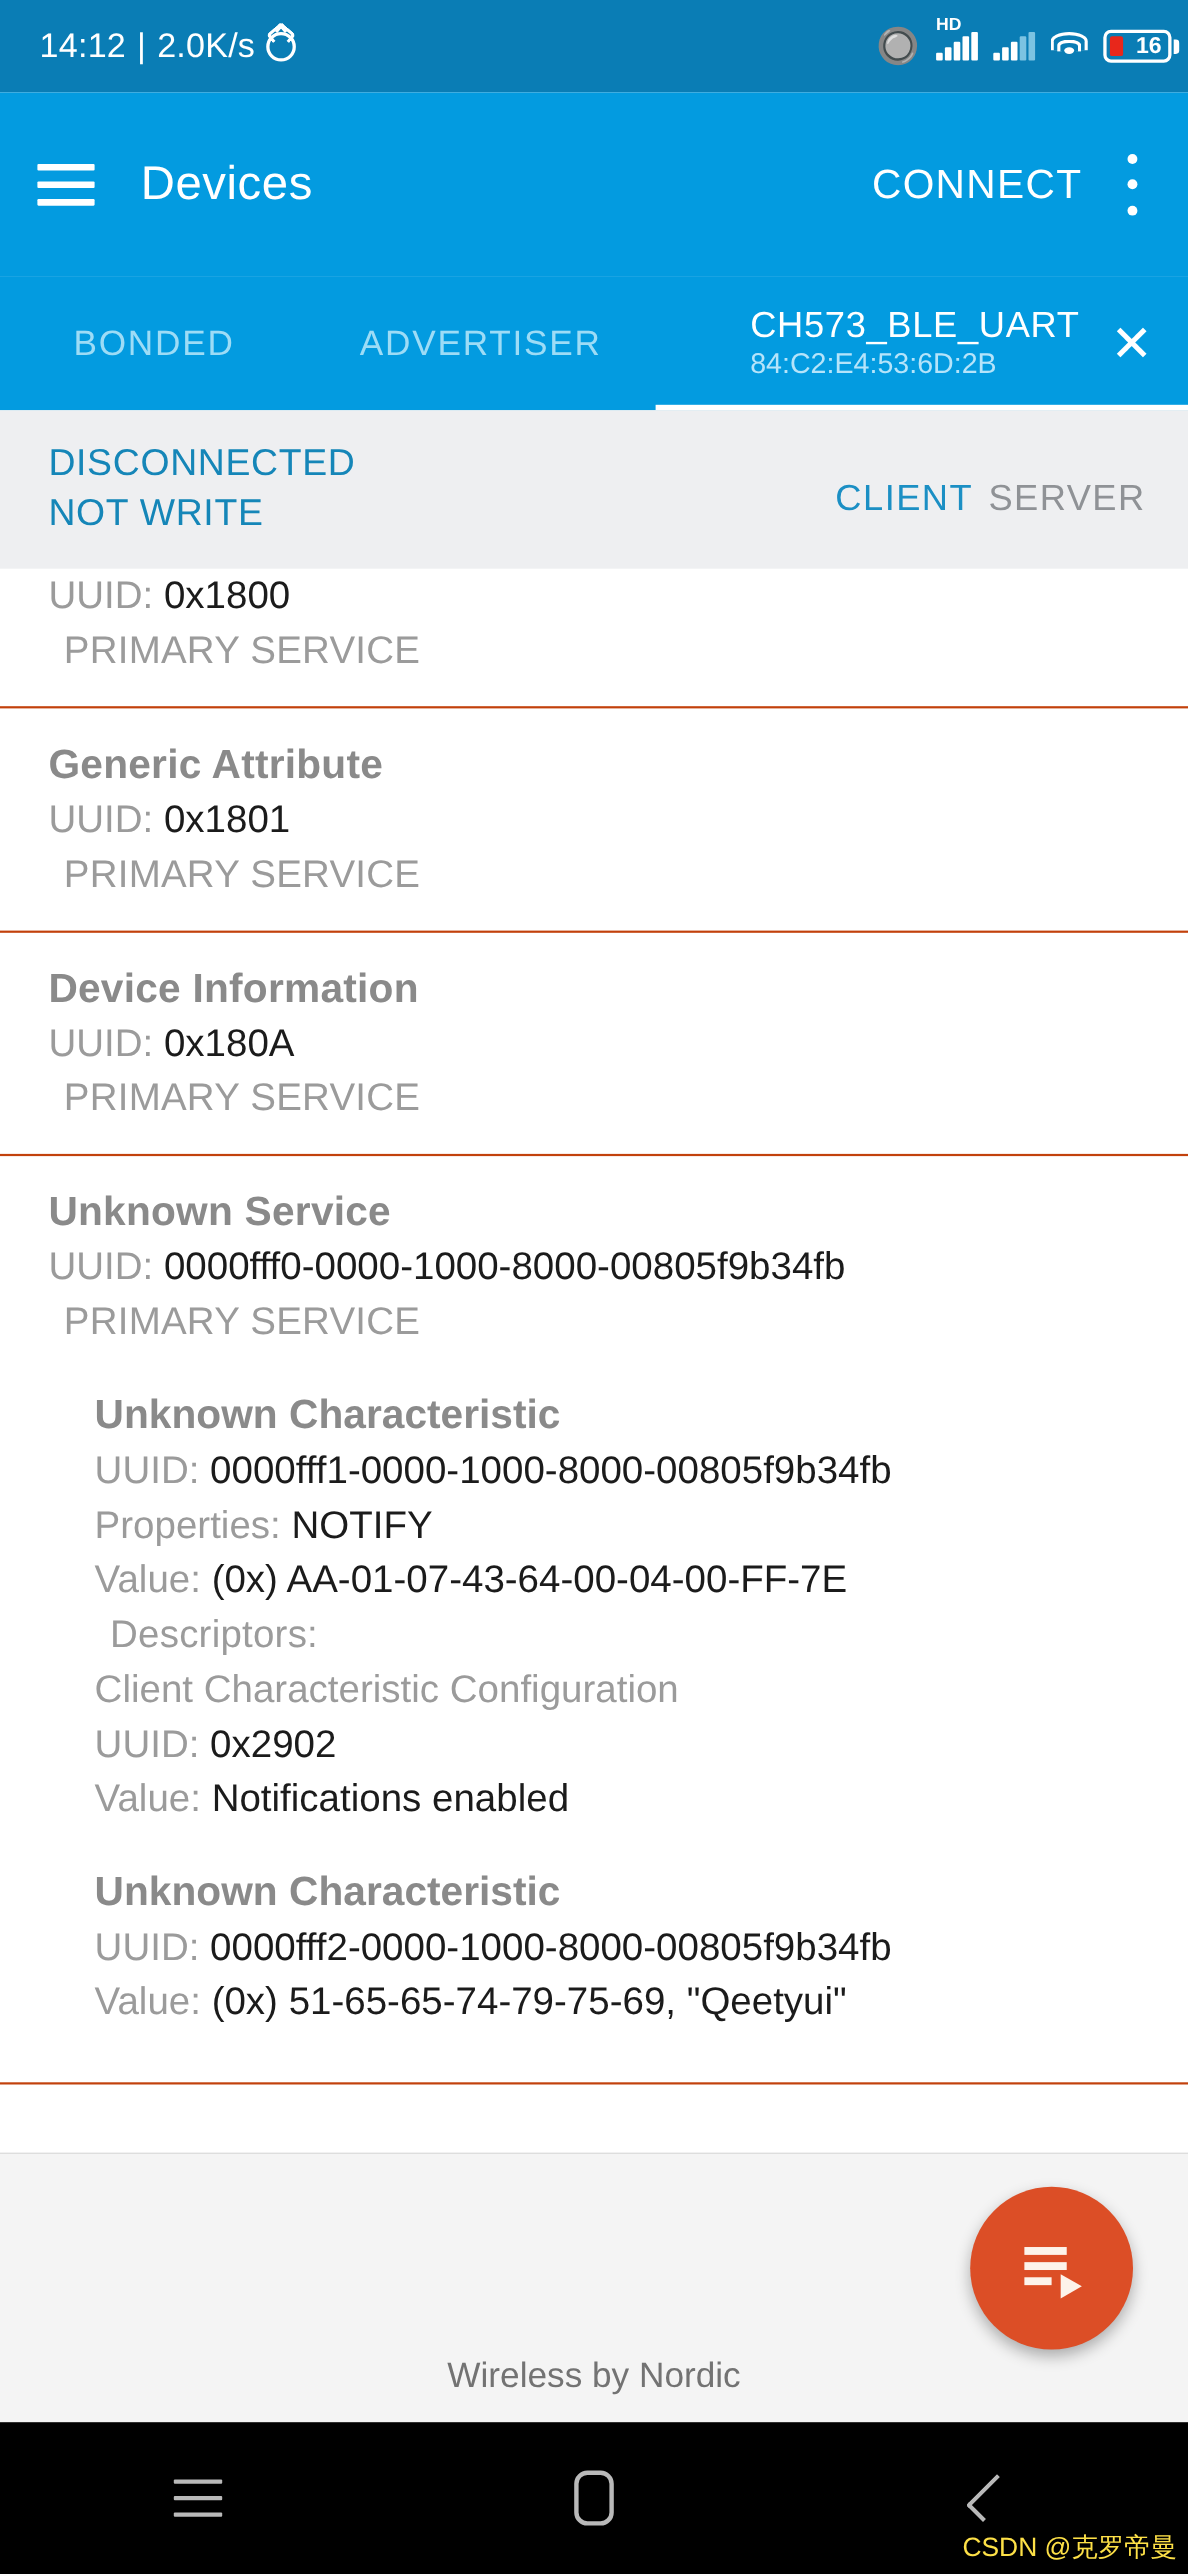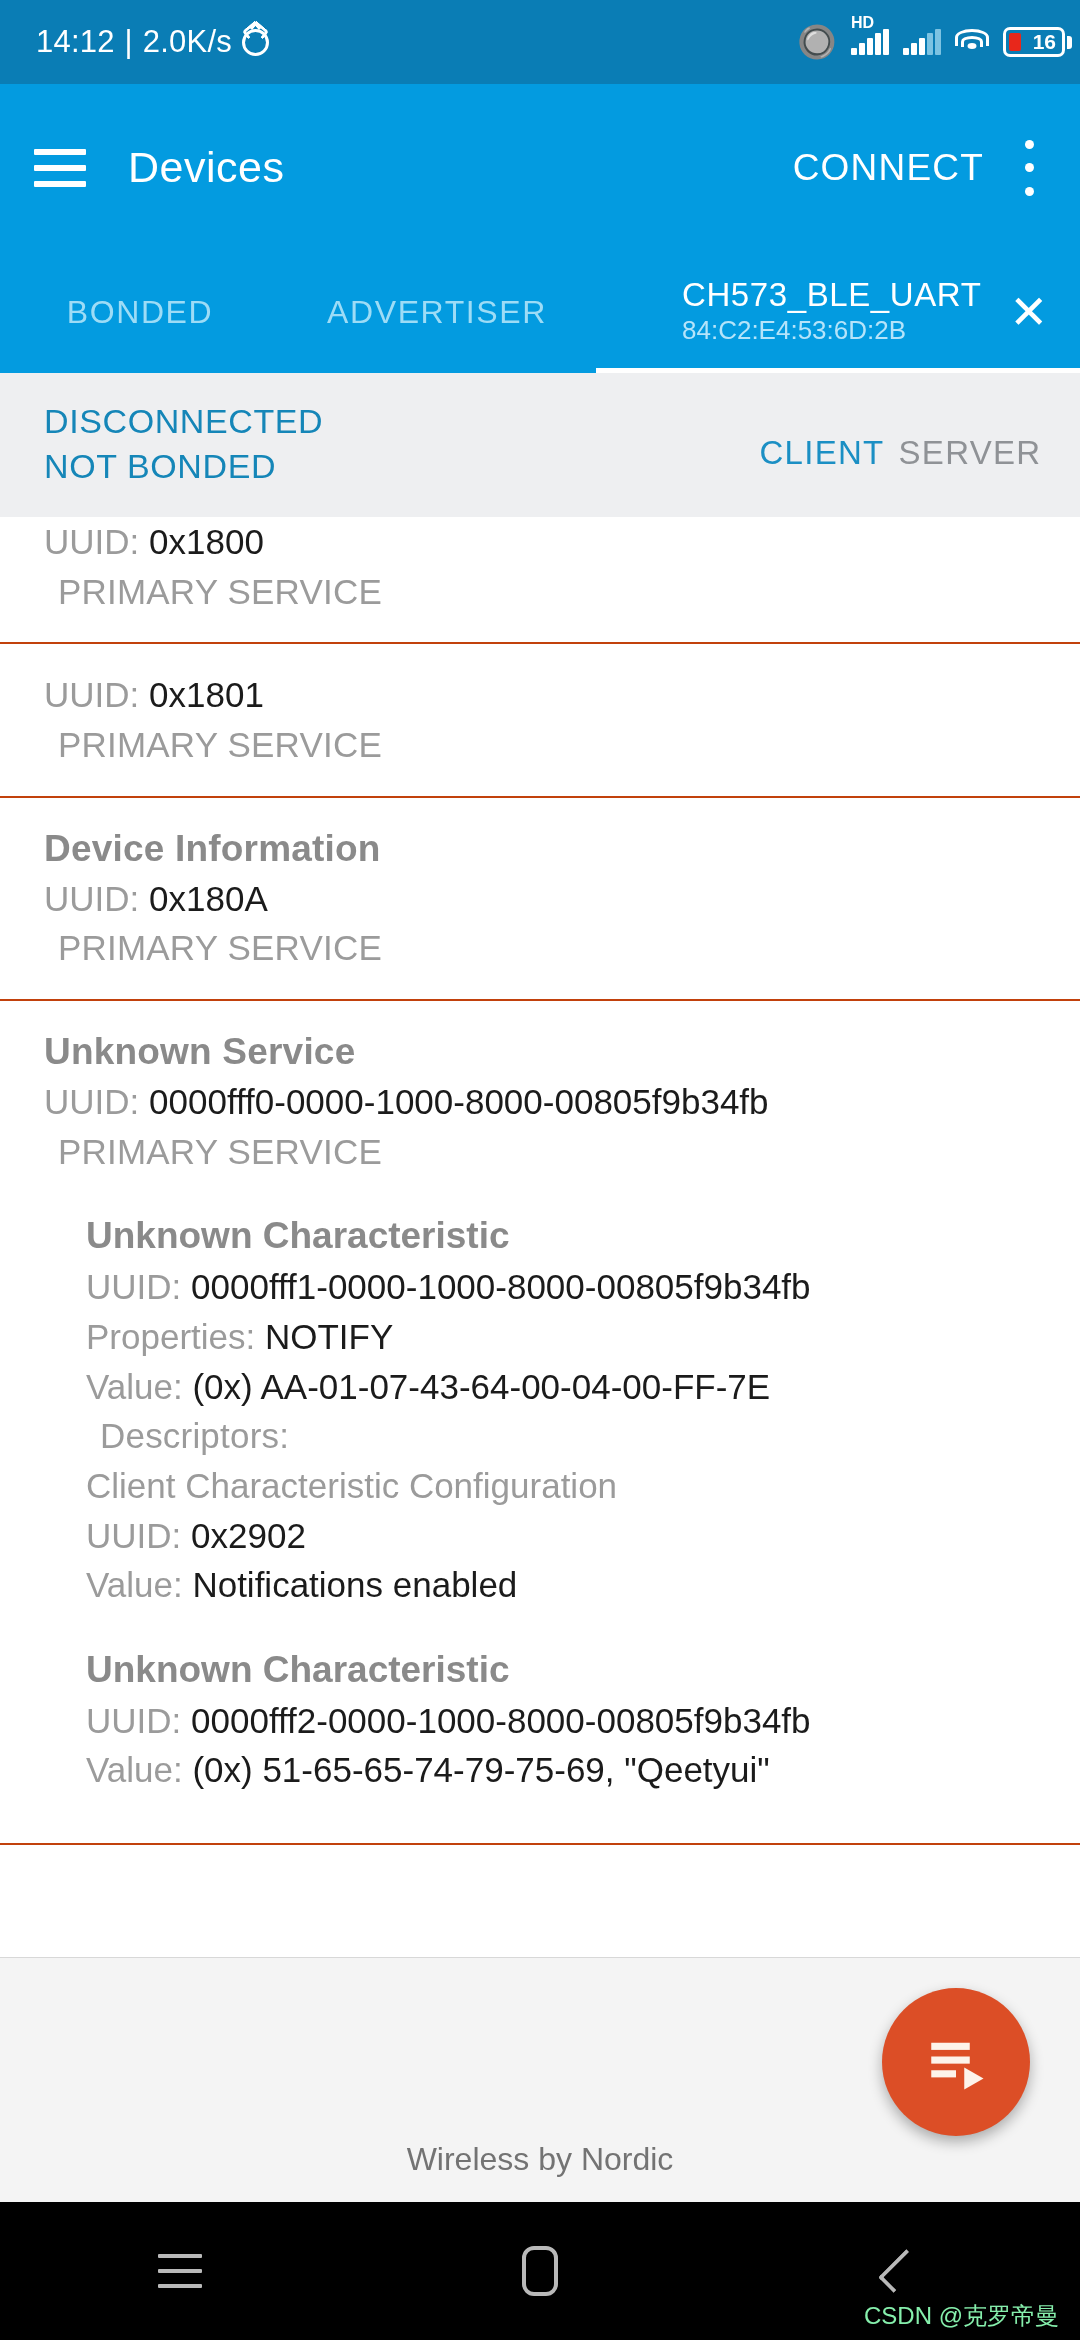--- a/index.html
+++ b/index.html
@@ -115,21 +115,21 @@
 
   
   .navbar{ position:absolute; left:0; right:0; bottom:0; height:138px; background:#000;
     display:flex; align-items:center; justify-content:space-around; }
   .navbtn{ width:120px; height:70px; display:flex; align-items:center; justify-content:center; cursor:pointer; }
   .nav-recent{ width:44px; height:34px; display:flex; flex-direction:column; justify-content:space-between; }
   .nav-recent i{ display:block; height:4px; background:#b9b9b9; border-radius:1px; }
   .nav-home{ width:36px; height:50px; border:4px solid #b9b9b9; border-radius:12px; }
   .nav-back{ width:22px; height:40px; border-left:4px solid #b9b9b9; border-bottom:4px solid #b9b9b9;
     transform:rotate(45deg); border-radius:0 0 0 3px; }
-  .watermark{ position:absolute; right:21px; bottom:8px; color:#86efac; font-size:24px; }
+  .watermark{ position:absolute; right:10px; bottom:8px; color:#fde047; font-size:24px; }
 </style>
 </head>
 <body>
 
 <div id="phone">
 
   <div class="statusbar">
     <div class="sb-left">
       <span>14:12</span>
       <span>|</span>
@@ -195,39 +195,40 @@
         <div class="mac">84:C2:E4:53:6D:2B</div>
       </div>
       <div class="tab-close">✕</div>
     </div>
     <div class="devtab-underline"></div>
   </div>
 
   <div class="statusrow">
     <div class="connstate">
       <div>DISCONNECTED</div>
-      <div>NOT BONDED</div>
+      <div>NOT WRITE</div>
     </div>
     <div class="cs-spacer"></div>
     <div class="cstab active">
       <span>CLIENT</span>
       <span class="ind"></span>
     </div>
     <div class="cstab inactive">
       <span>SERVER</span>
     </div>
   </div>
 
   <div class="listwrap">
     <div id="svc-container">
         <div class="svc clipped">
           <div class="kv"><span class="k">UUID:</span> <span class="v">0x1800</span></div>
           <div class="svc-type">PRIMARY SERVICE</div>
         </div>
         <div class="svc">
+          <div class="svc-title">Generic Attribute</div>
           <div class="kv"><span class="k">UUID:</span> <span class="v">0x1801</span></div>
           <div class="svc-type">PRIMARY SERVICE</div>
         </div>
         <div class="svc">
           <div class="svc-title">Device Information</div>
           <div class="kv"><span class="k">UUID:</span> <span class="v">0x180A</span></div>
           <div class="svc-type">PRIMARY SERVICE</div>
         </div>
         <div class="svc">
           <div class="svc-title">Unknown Service</div>

